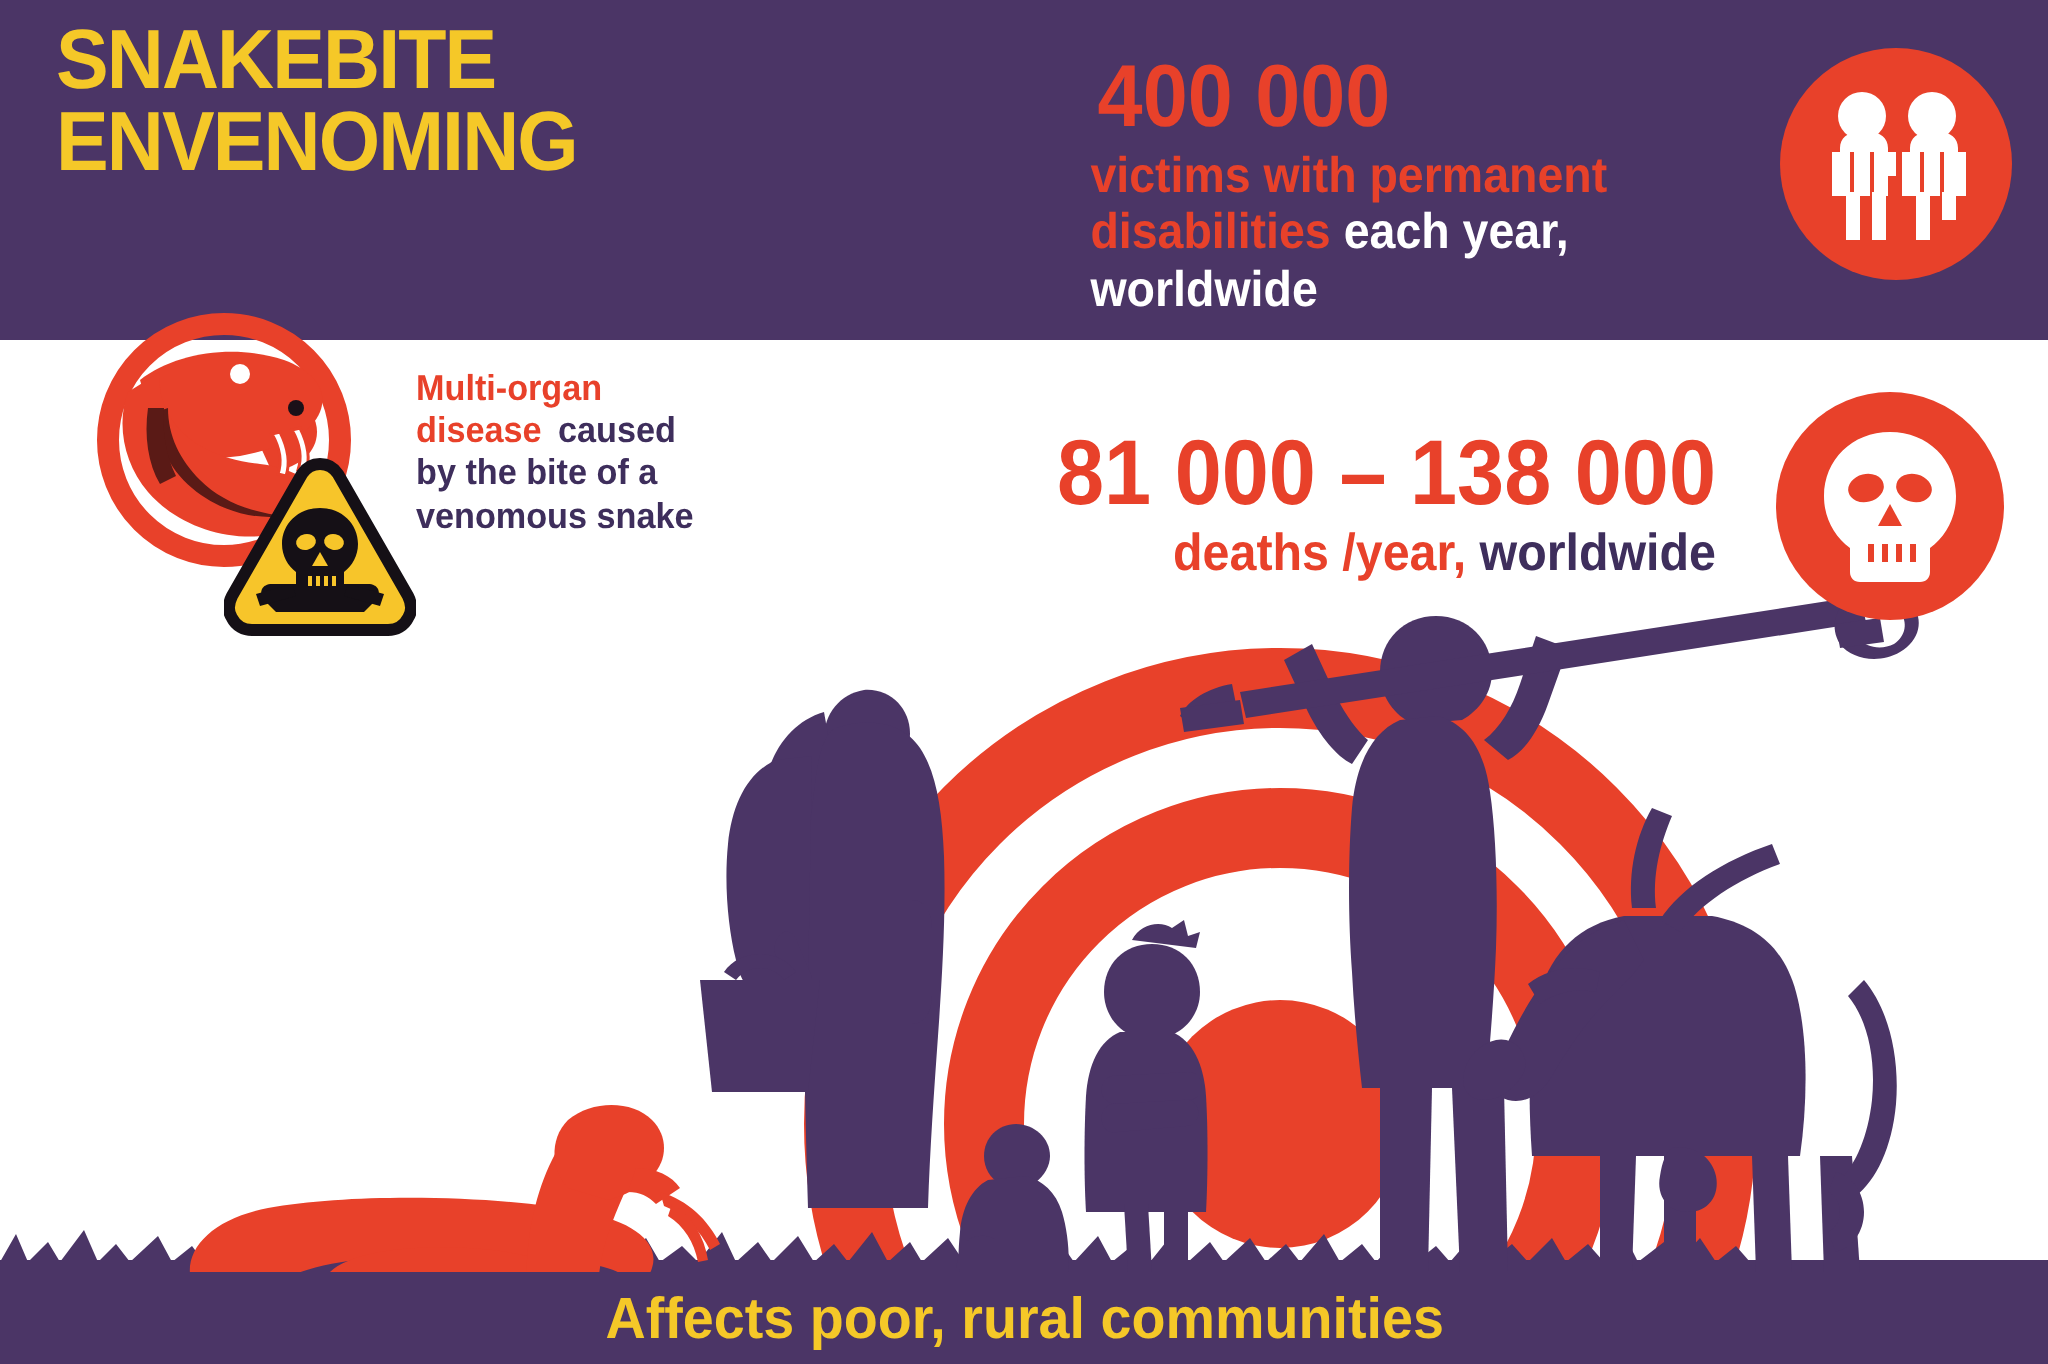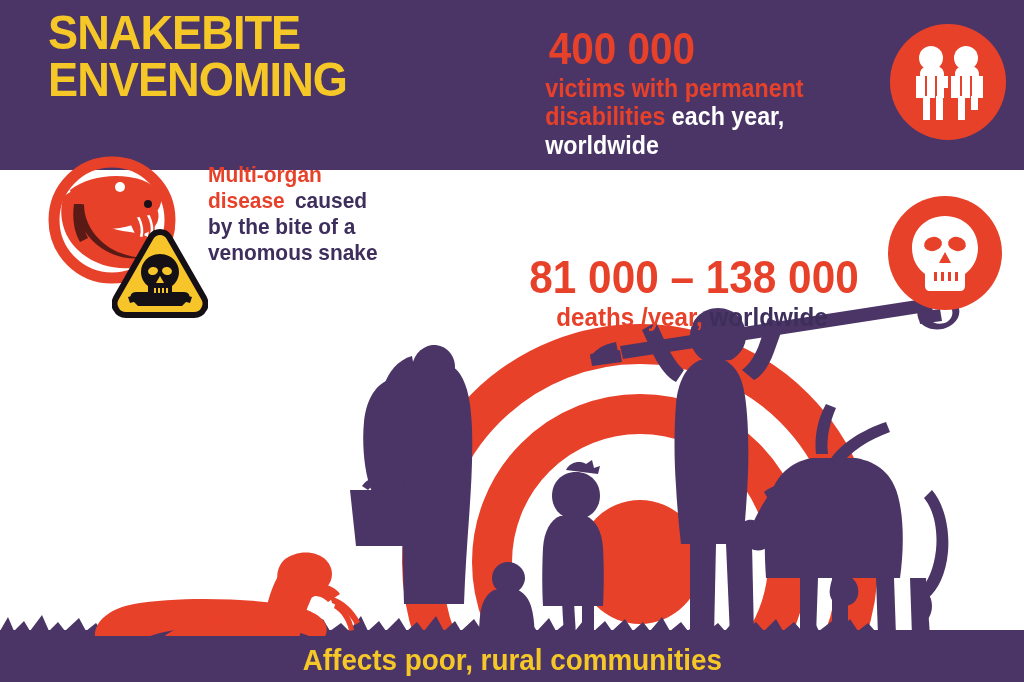--- a/index.html
+++ b/index.html
@@ -25,26 +25,25 @@
     position:absolute; left:0; top:636px; width:1024px; height:46px;
     background:#4B3566;
   }
 
   
   .title {
     position:absolute; left:28px; top:10px;
     width:520px;
     color:#F5C828;
     font-weight:bold;
-    font-size:48px;
+    font-size:42px;
     line-height:0.97;
     letter-spacing:-1px;
     font-stretch:condensed;
     text-transform:uppercase;
-    margin-left:20px;
   }
   .title .line { display:block; white-space:nowrap; transform:scaleX(0.94); transform-origin:left center; }
 
   
   .stat-disability {
     position:absolute; left:520px; top:26px;
     width:360px;
     text-align:left;
     line-height:1.06;
   }
@@ -79,35 +78,34 @@
   #skull-circle  { left:888px; top:196px; width:114px; height:114px; }
 
   
   .snake-head-badge {
     position:absolute; left:44px; top:152px; width:136px; height:136px;
   }
   .hazard {
     position:absolute; left:112px; top:228px; width:96px; height:90px;
   }
   .multiorgan {
-    position:absolute; left:208px; top:162px;
+    position:absolute; left:208px; top:184px;
     width:270px;
     font-weight:bold;
-    font-size:22px;
+    font-size:18px;
     line-height:1.18;
   }
   .multiorgan span { transform:scaleX(0.95); display:inline-block; transform-origin:left center; }
 
   
   .stat-deaths {
-    position:absolute; left:478px; top:212px;
+    position:absolute; left:458px; top:212px;
     width:400px;
-    text-align:center;
+    text-align:right;
     line-height:1.05;
-    margin-top:41px;
   }
   .stat-deaths .big {
     display:block;
     color:#E8412A;
     font-weight:bold;
     font-size:46px;
     transform:scaleX(0.92);
     transform-origin:right center;
   }
   .stat-deaths .sub {

